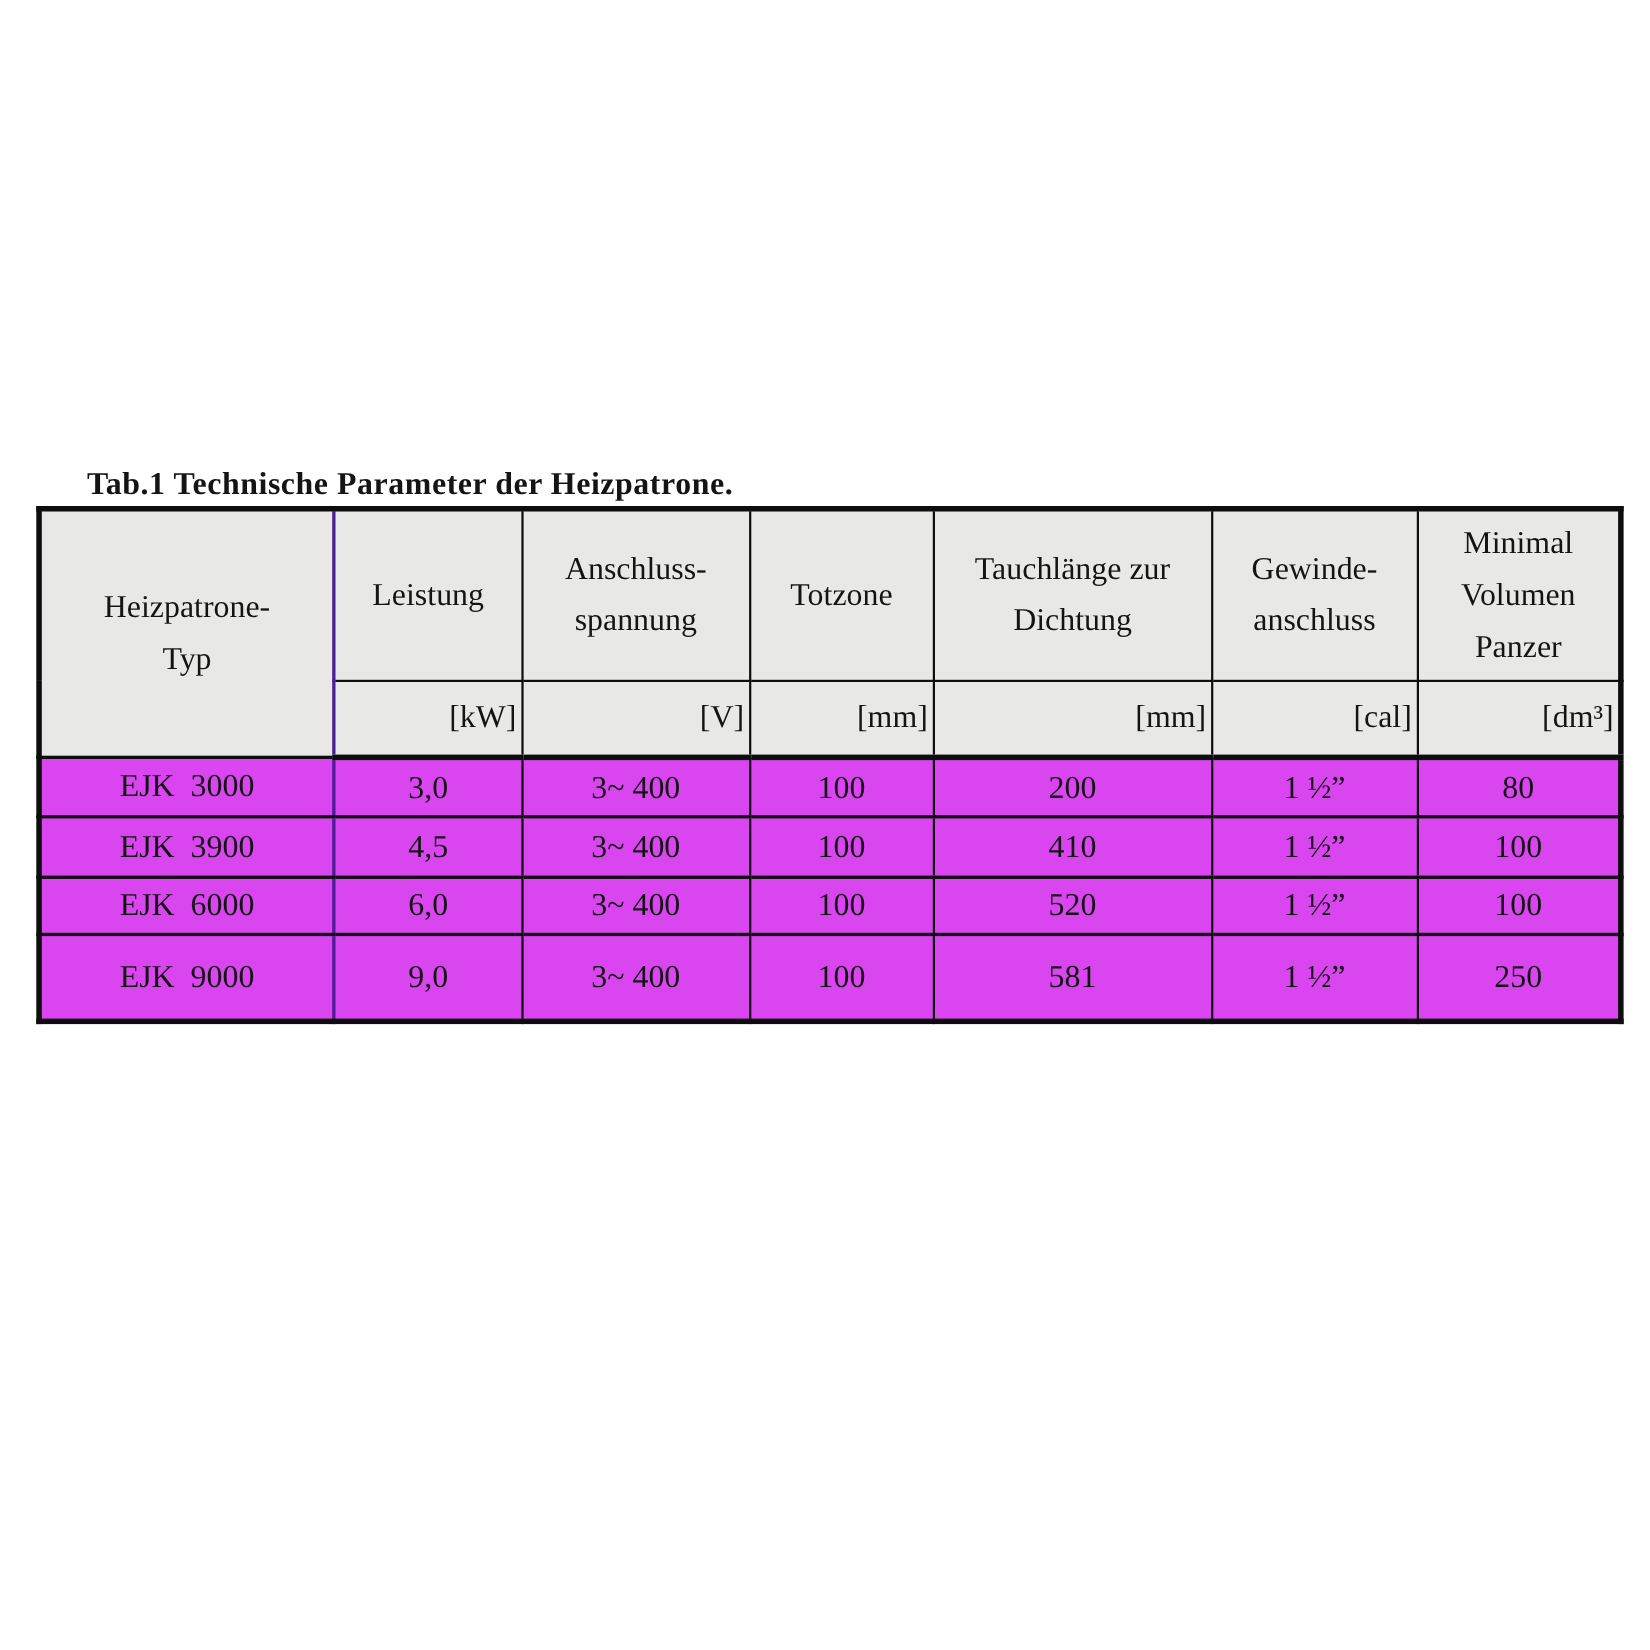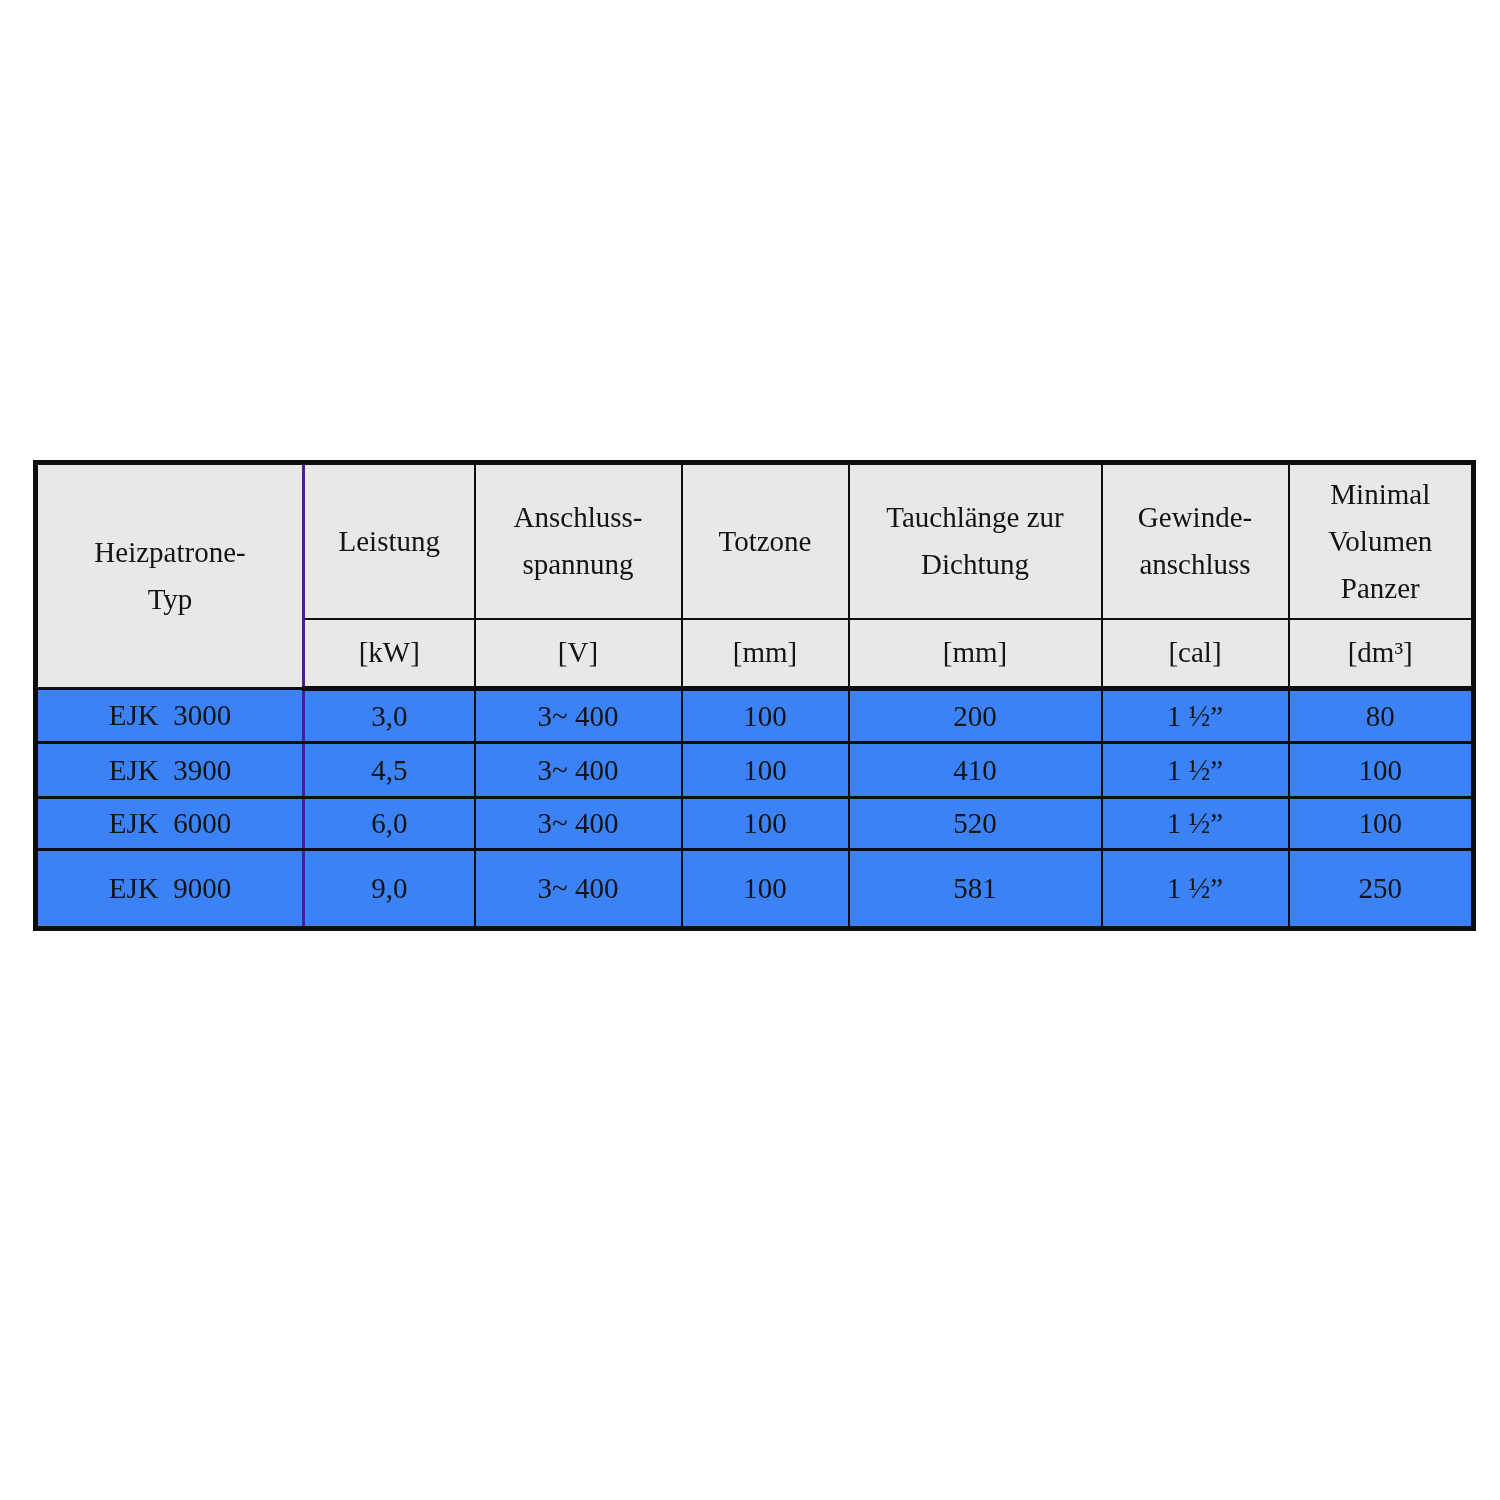--- a/index.html
+++ b/index.html
@@ -53,38 +53,40 @@
     background: #e8e8e6;
     line-height: 1.62;
   }
   
   table.params .c1 {
     border-right: 3px solid #4c1d95;
   }
   
   table.params thead tr.units th {
     border-bottom: 5px solid #0d0d0d;
+    text-align: right;
   }
   table.params tbody td {
-    background: #3b82f6;
+    background: #d946ef;
     border-top-width: 3px;
     border-bottom-width: 3px;
   }
   tr.hnames { height: 156px; }
   tr.units  { height: 70px; }
   tr.r0 { height: 54px; }
   tr.r1 { height: 55px; }
   tr.r2 { height: 52px; }
   tr.r3 { height: 79px; }
 </style>
 </head>
 <body>
 
 <div class="page">
 
+  <div class="caption">Tab.1 Technische Parameter der Heizpatrone.</div>
 
   <table class="params">
     <colgroup>
       <col style="width:268px">
       <col style="width:171px">
       <col style="width:207px">
       <col style="width:167px">
       <col style="width:253px">
       <col style="width:187px">
       <col style="width:185px">

